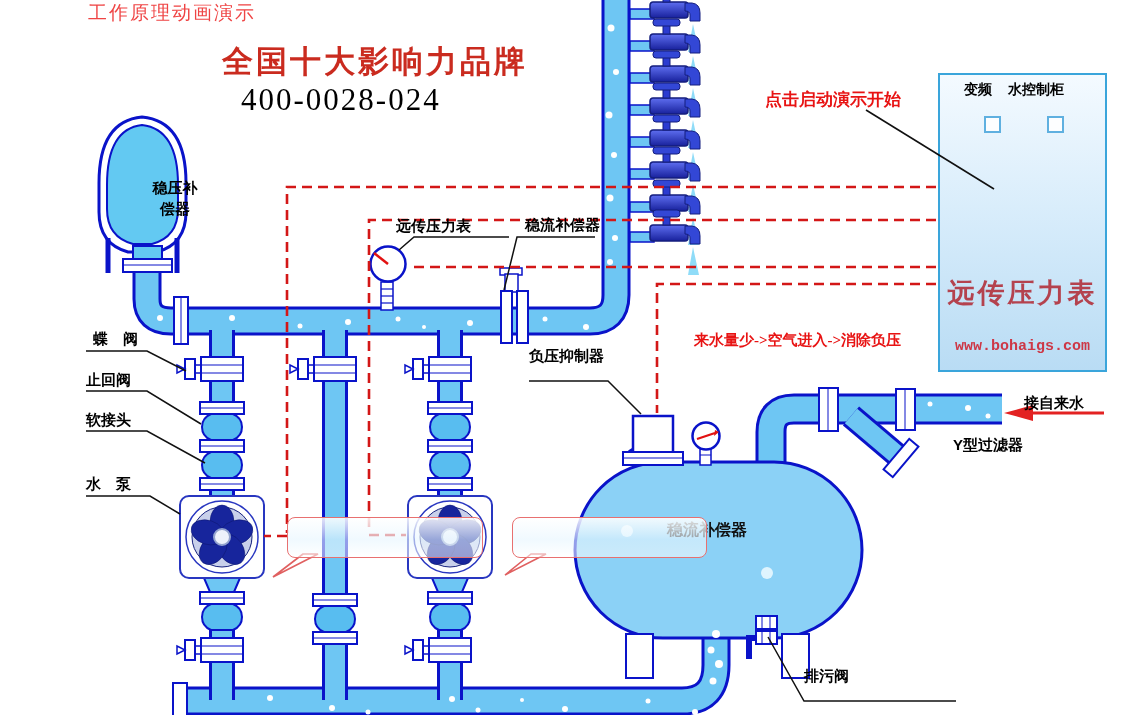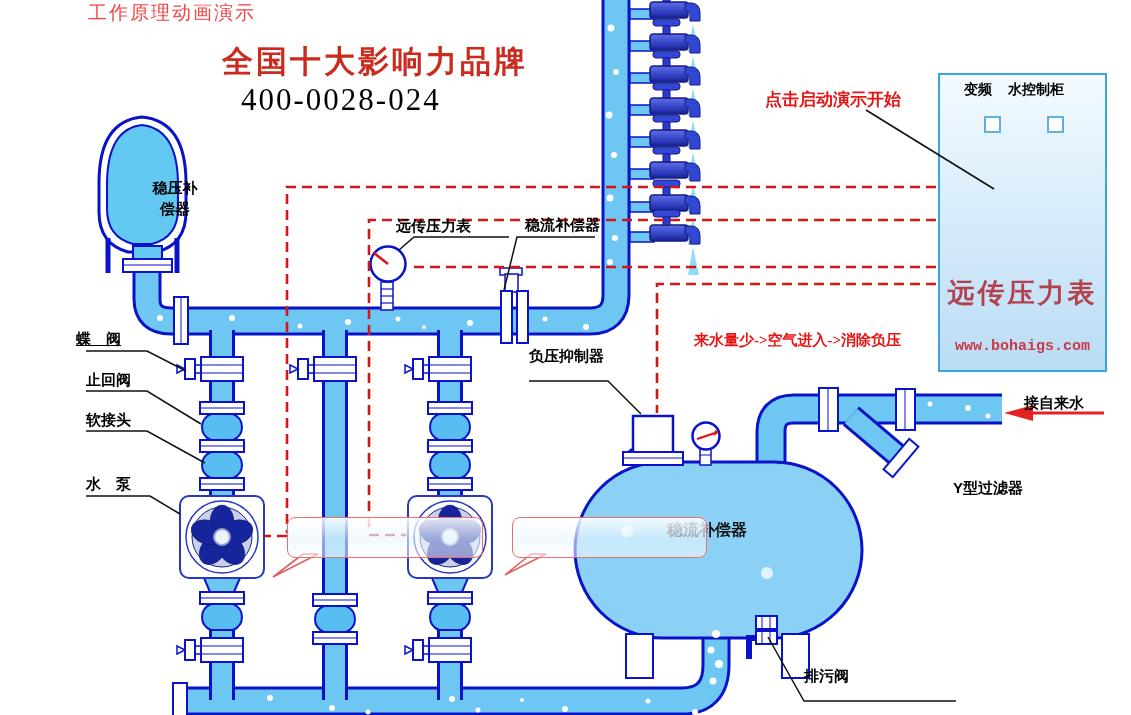--- a/index.html
+++ b/index.html
@@ -298,31 +298,31 @@
 
 <div id="page-title">工作原理动画演示</div>
 <div id="slogan">全国十大影响力品牌</div>
 <div id="hotline">400-0028-024</div>
 
 <div id="surge-tank-label">
   <div>稳压补</div>
   <div>偿器</div>
 </div>
 
-<div class="lbl" style="left:76px;top:330px;text-decoration:underline;">蝶　阀</div>
+<div class="lbl" style="left:93px;top:330px;">蝶　阀</div>
 <div class="lbl" style="left:86px;top:371px;">止回阀</div>
 <div class="lbl" style="left:86px;top:411px;">软接头</div>
 <div class="lbl" style="left:86px;top:475px;">水　泵</div>
 <div class="lbl" style="left:396px;top:217px;">远传压力表</div>
 <div class="lbl" style="left:525px;top:216px;">稳流补偿器</div>
 <div class="lbl" style="left:529px;top:347px;">负压抑制器</div>
 <div id="flow-tank-label">稳流补偿器</div>
 <div class="lbl" style="left:804px;top:667px;">排污阀</div>
 <div class="lbl" style="left:1024px;top:394px;">接自来水</div>
-<div class="lbl" style="left:953px;top:479px;">Y型过滤器</div>
+<div class="lbl" style="left:953px;top:436px;">Y型过滤器</div>
 <div class="lbl red" style="left:765px;top:88px;font-size:17px;">点击启动演示开始</div>
 <div class="lbl red" style="left:694px;top:331px;font-family:Liberation Serif, serif;">来水量少-&gt;空气进入-&gt;消除负压</div>
 
 <div id="bubble-1" class="bubble"></div>
 <div id="bubble-2" class="bubble"></div>
 
 <div id="panel">
   <span id="vfd-label" class="panel-txt">变频</span>
   <span id="cabinet-label" class="panel-txt">水控制柜</span>
   <span id="ind-1" class="ind-square"></span>

